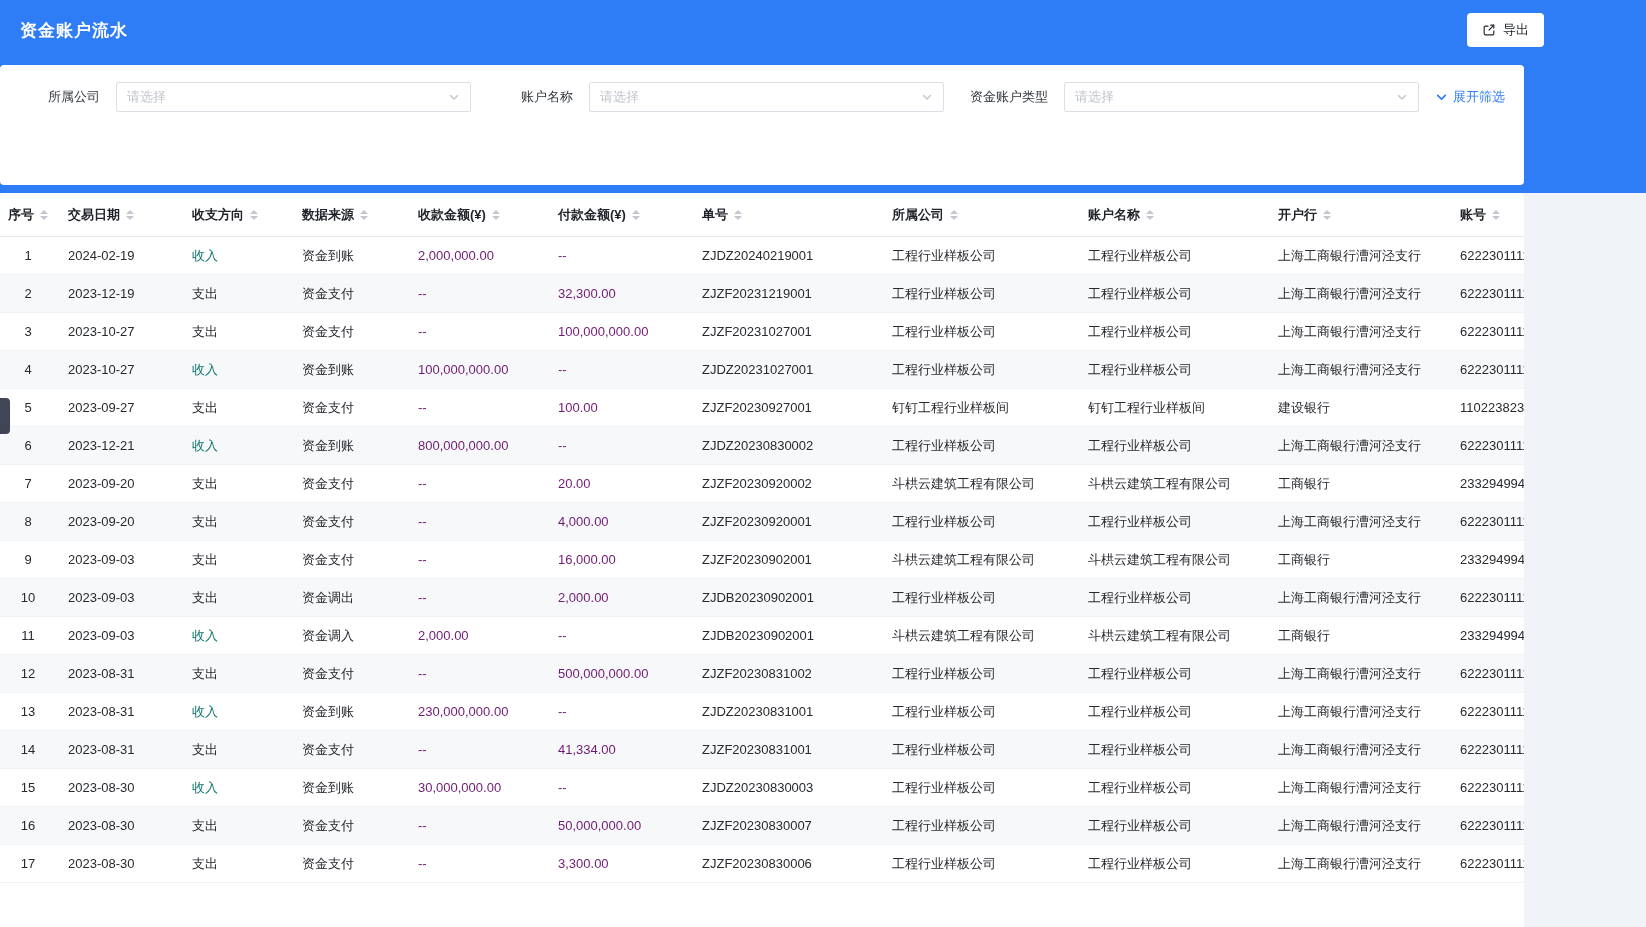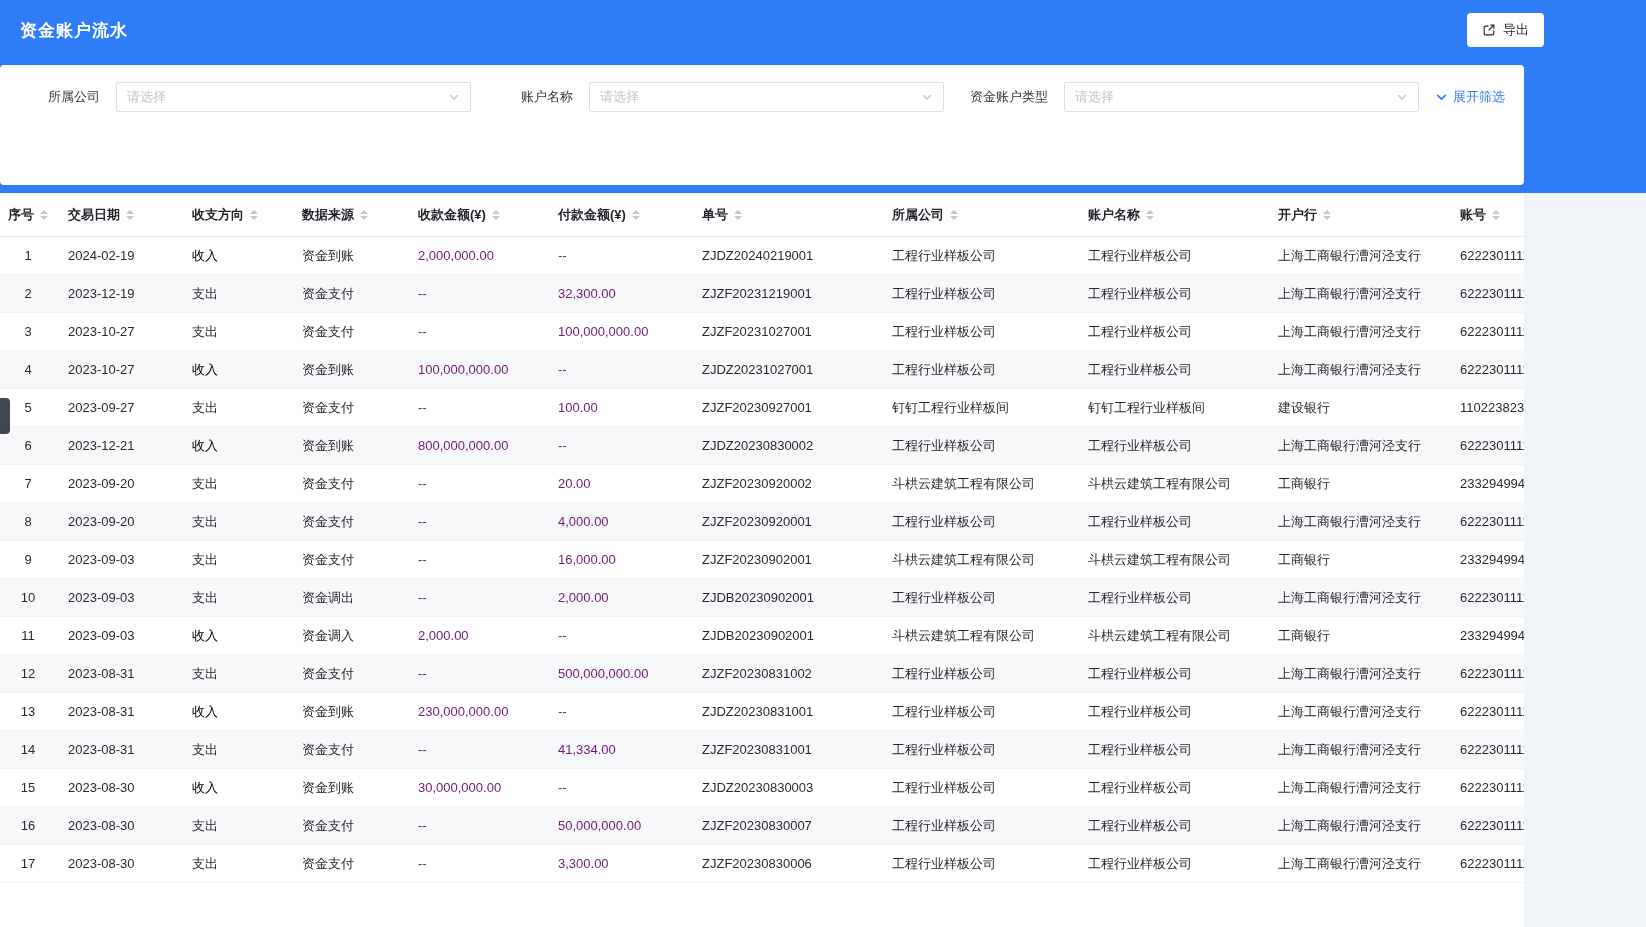--- a/index.html
+++ b/index.html
@@ -139,21 +139,21 @@
     height: 38px;
     padding: 0 12px;
     border-bottom: 1px solid #f0f2f5;
     white-space: nowrap;
     overflow: hidden;
     color: #26292e;
   }
   tbody tr:nth-child(even) { background: #f7f8fa; }
   tbody td:first-child { text-align: center; }
   td[data-field="received"], td[data-field="paid"] { color: #701a75; }
-  td[data-field="direction"].income { color: #000000; }
+  td[data-field="direction"].income { color: #0f766e; }
   
   .drawer-handle {
     position: absolute;
     left: 0;
     top: 398px;
     width: 10px;
     height: 36px;
     background: #1e2637;
     opacity: 0.85;
     border-radius: 0 4px 4px 0;

